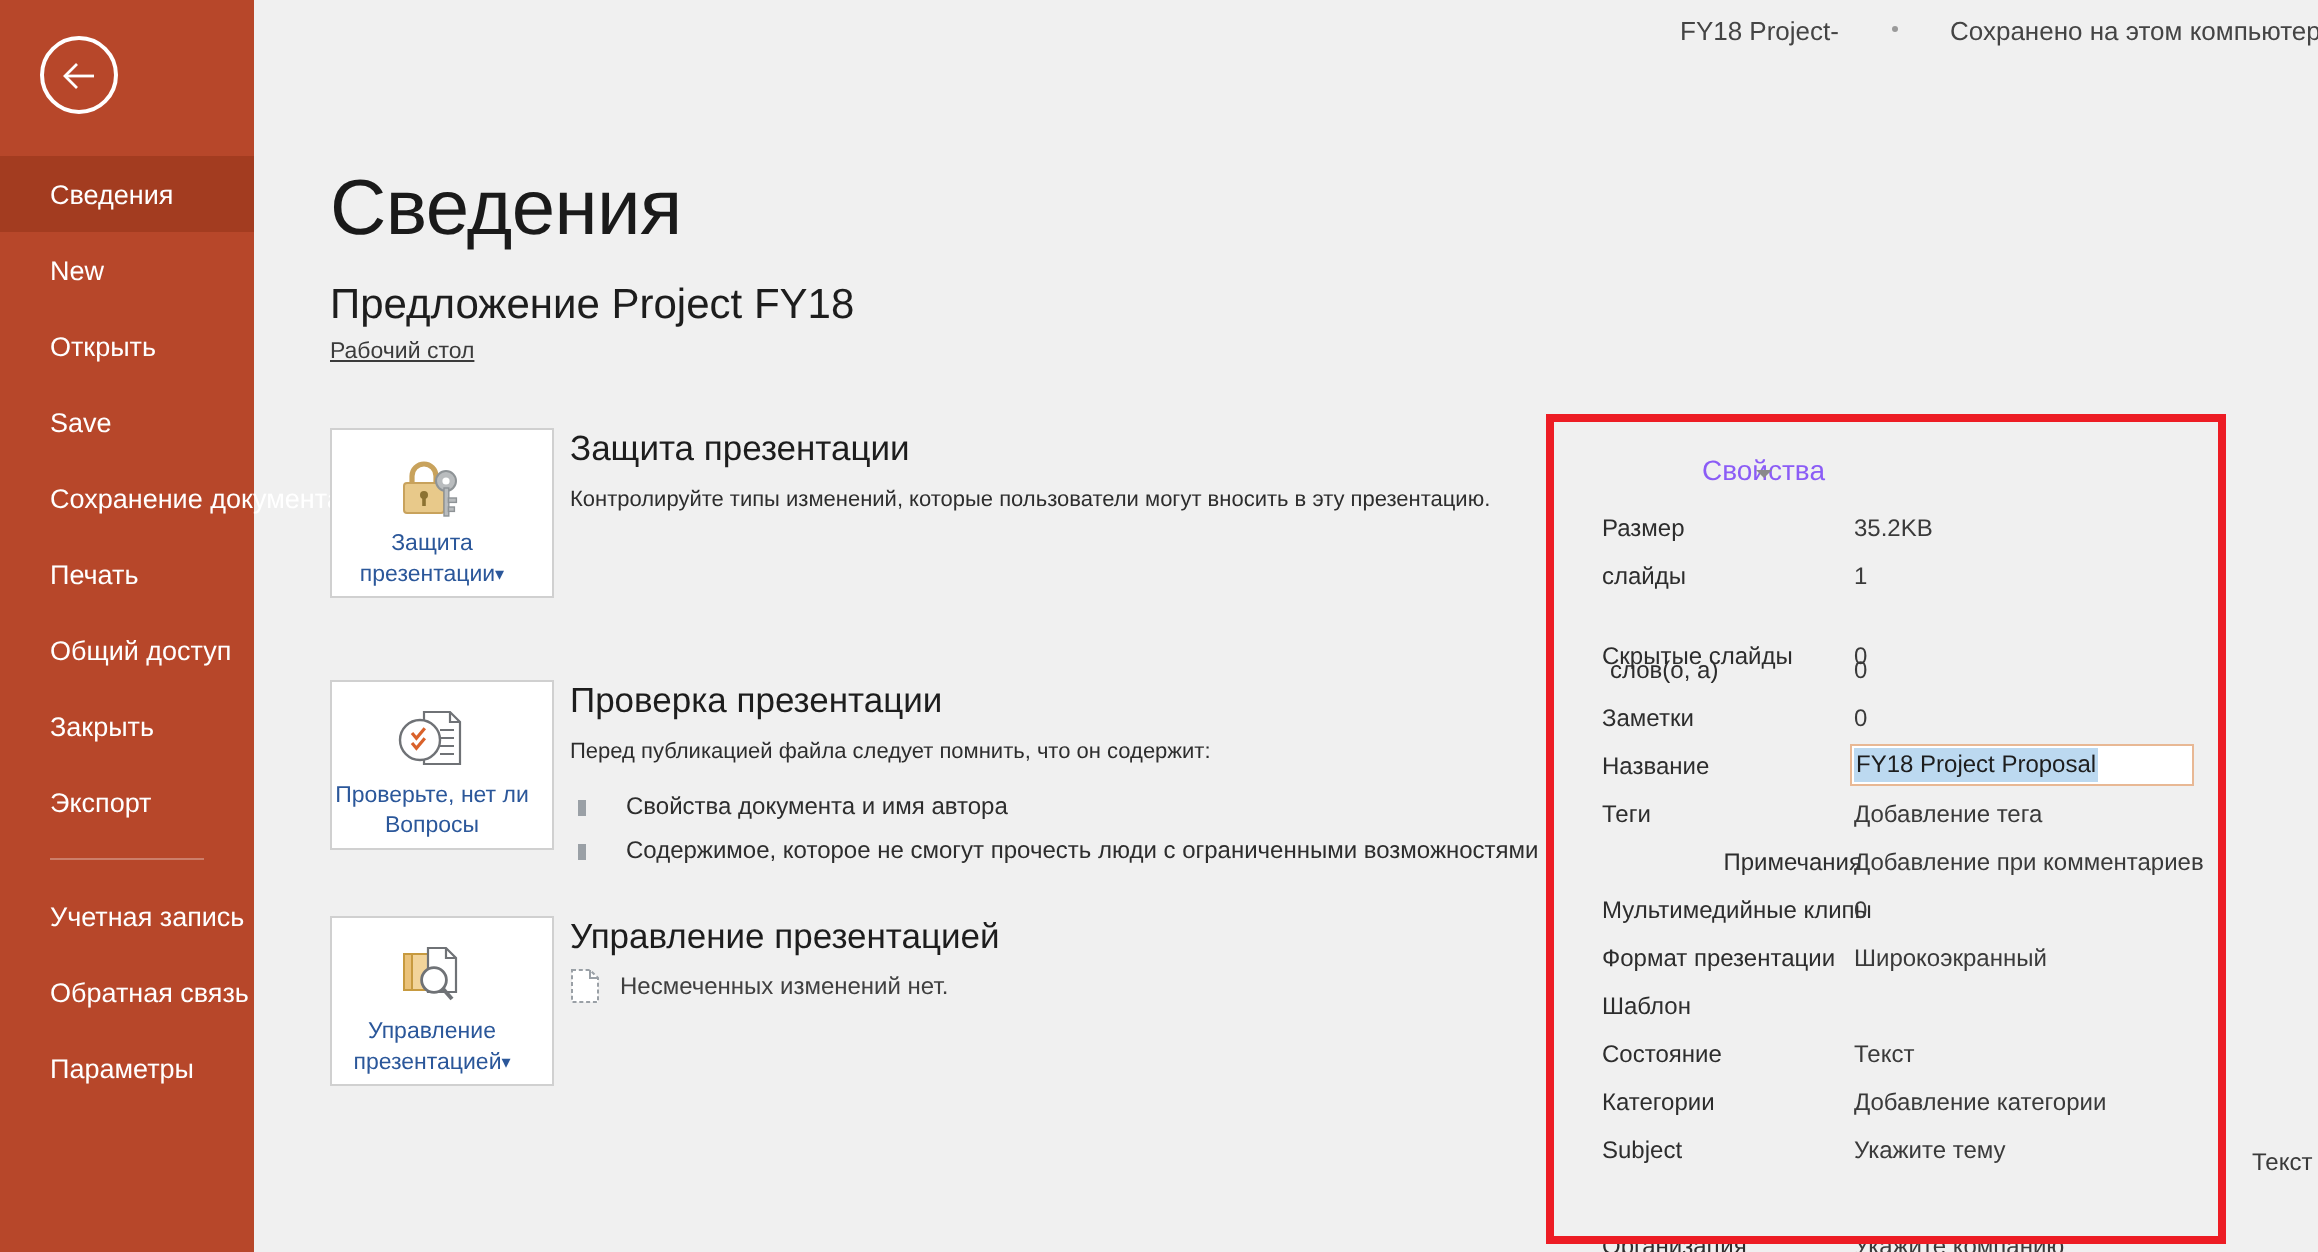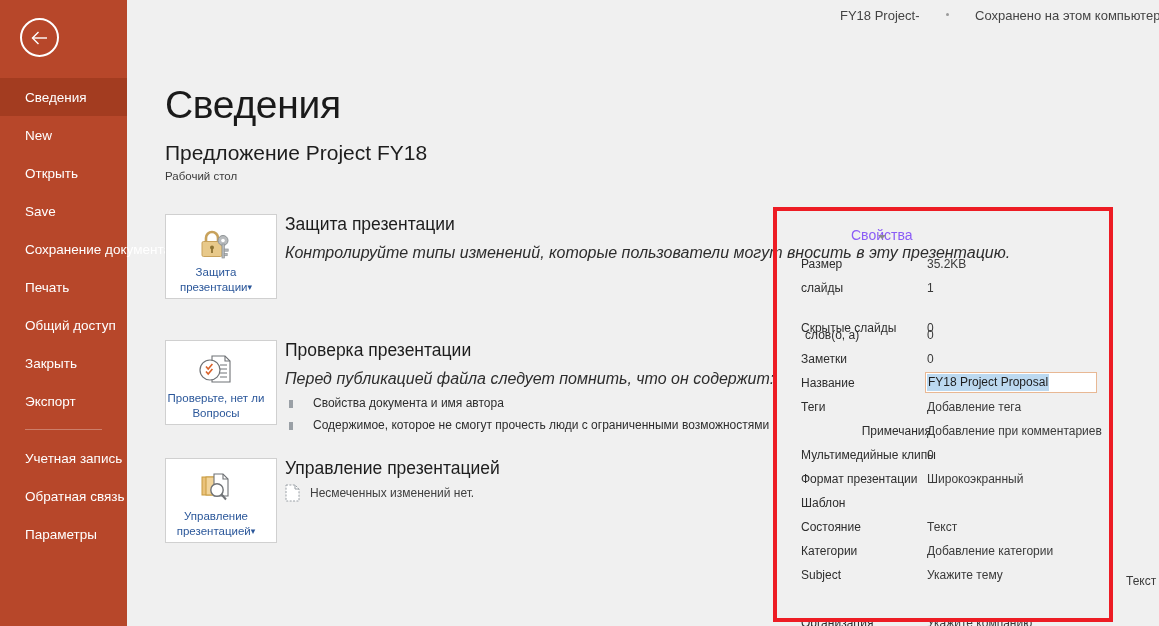--- a/index.html
+++ b/index.html
@@ -107,20 +107,21 @@
     font-size: 21px;
     color: #1d1d1d;
     white-space: nowrap;
   }
   .doc-path {
     position: absolute;
     left: 38px; top: 137px;
     font-size: 11.5px;
     color: #3b3b3b;
     white-space: nowrap;
+    text-decoration: underline;
   }
 
   
   .section { position: absolute; left: 38px; }
   .sec-1 { top: 181px; }
   .sec-2 { top: 307px; }
   .sec-3 { top: 425px; }
 
   .big-btn {
     position: absolute;
@@ -151,24 +152,23 @@
   .sec-head {
     position: absolute;
     left: 120px; top: 0px;
     font-size: 17.5px;
     color: #1d1d1d;
     white-space: nowrap;
   }
   .sec-desc {
     position: absolute;
     left: 120px; top: 30px;
-    font-size: 16px;
+    font-size: 11px;
     color: #2d2d2d;
     white-space: nowrap;
-    font-style: italic;
   }
   .bullet-list {
     position: absolute;
     left: 120px; top: 52px;
     margin: 0; padding: 0;
     list-style: none;
   }
   .bullet-list li {
     position: relative;
     padding-left: 28px;

